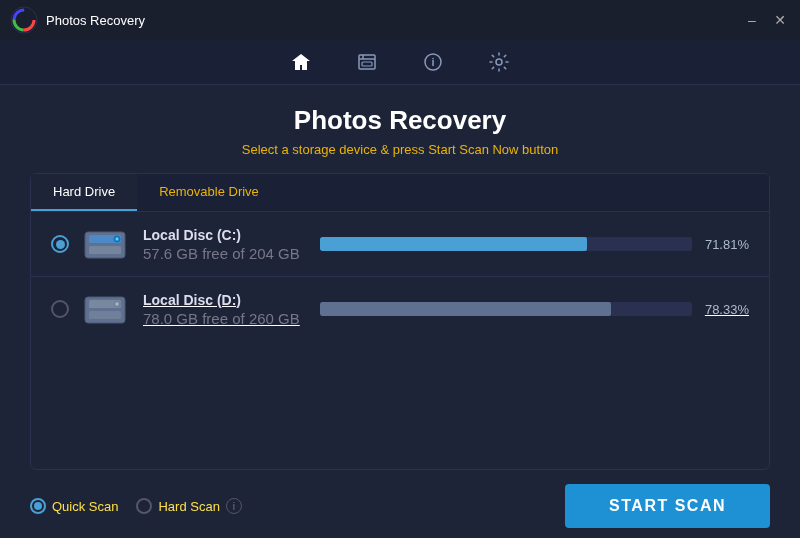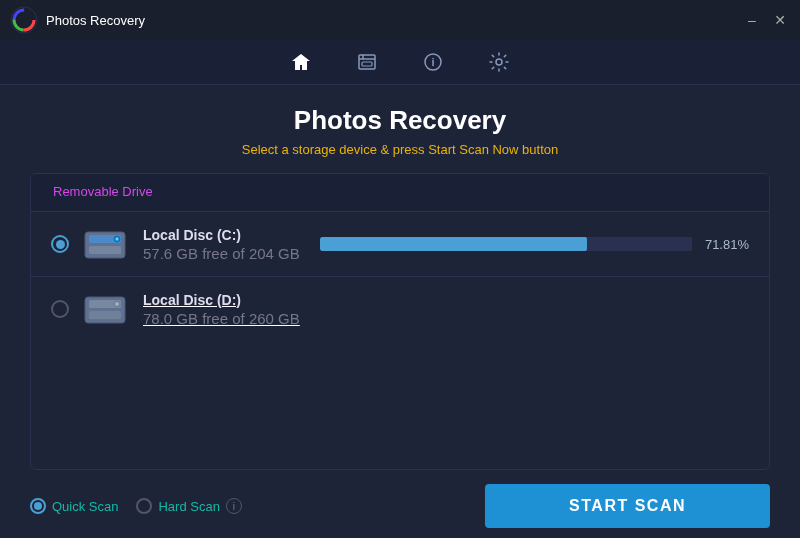--- a/index.html
+++ b/index.html
@@ -107,21 +107,21 @@
 
     
     .drive-tabs {
       display: flex;
       background: #1a2035;
       border-bottom: 1px solid #2a3050;
     }
     .drive-tab {
       padding: 10px 22px;
       font-size: 13px;
-      color: #d946ef;
+      color: #eab308;
       cursor: pointer;
       border-bottom: 2px solid transparent;
     }
     .drive-tab.active {
       color: #fff;
       background: #1e2438;
       border-bottom: 2px solid #4a9fd4;
     }
 
     
@@ -238,40 +238,40 @@
       width: 8px;
       height: 8px;
       border-radius: 50%;
       background: #4a9fd4;
     }
     .scan-radio.unselected {
       border-color: #556;
     }
     .scan-label {
       font-size: 13px;
-      color: #14b8a6;
+      color: #fde047;
     }
     .info-icon {
       width: 16px;
       height: 16px;
       border-radius: 50%;
       border: 1px solid #556;
       color: #778;
       font-size: 10px;
       display: flex;
       align-items: center;
       justify-content: center;
       cursor: pointer;
     }
     .start-scan-btn {
       margin-left: auto;
       background: #1e90d4;
       color: #fff;
       border: none;
-      padding: 13px 84px;
+      padding: 13px 44px;
       font-size: 16px;
       font-weight: 700;
       letter-spacing: 1.5px;
       border-radius: 4px;
       cursor: pointer;
     }
   </style>
 </head>
 <body>
 
@@ -322,20 +322,21 @@
 <div class="main-content">
 
   <div class="header-section">
     <div class="header-title">Photos Recovery</div>
     <div class="header-subtitle">Select a storage device &amp; press Start Scan Now button</div>
   </div>
 
   <div class="drive-area">
 
     <div class="drive-tabs">
+      <div class="drive-tab active">Hard Drive</div>
       <div class="drive-tab">Removable Drive</div>
     </div>
 
     <div class="drive-list">
 
       <div class="drive-item">
         <div class="radio-btn selected"></div>
 
         <div class="drive-icon">
           <svg width="44" height="36" viewBox="0 0 44 36" fill="none">
@@ -365,20 +366,26 @@
             <rect x="2" y="6" width="40" height="26" rx="3" fill="#607090" stroke="#4a5870" stroke-width="1"></rect>
             <rect x="6" y="9" width="32" height="8" rx="1.5" fill="#8899aa" opacity="0.6"></rect>
             <rect x="6" y="20" width="32" height="8" rx="1.5" fill="#8899aa" opacity="0.4"></rect>
             <circle cx="34" cy="13" r="3" fill="#8899aa" stroke="#6a7990" stroke-width="1"></circle>
             <circle cx="34" cy="13" r="1.2" fill="#aabbcc"></circle>
           </svg>
         </div>
         <div class="drive-info">
           <div class="drive-name">Local Disc (D:)</div>
           <div class="drive-space">78.0 GB free of 260 GB</div>
+        </div>
+        <div class="drive-progress-area">
+          <div class="progress-bar-bg">
+            <div class="progress-bar-fill" style="width: 78.33%; background: #607090;"></div>
+          </div>
+          <div class="progress-label">78.33%</div>
         </div>
       </div>
     </div>
   </div>
 
   <div class="bottom-section">
     <div class="scan-options">
       <div class="scan-option">
         <div class="scan-radio selected"></div>
         <span class="scan-label">Quick Scan</span>

